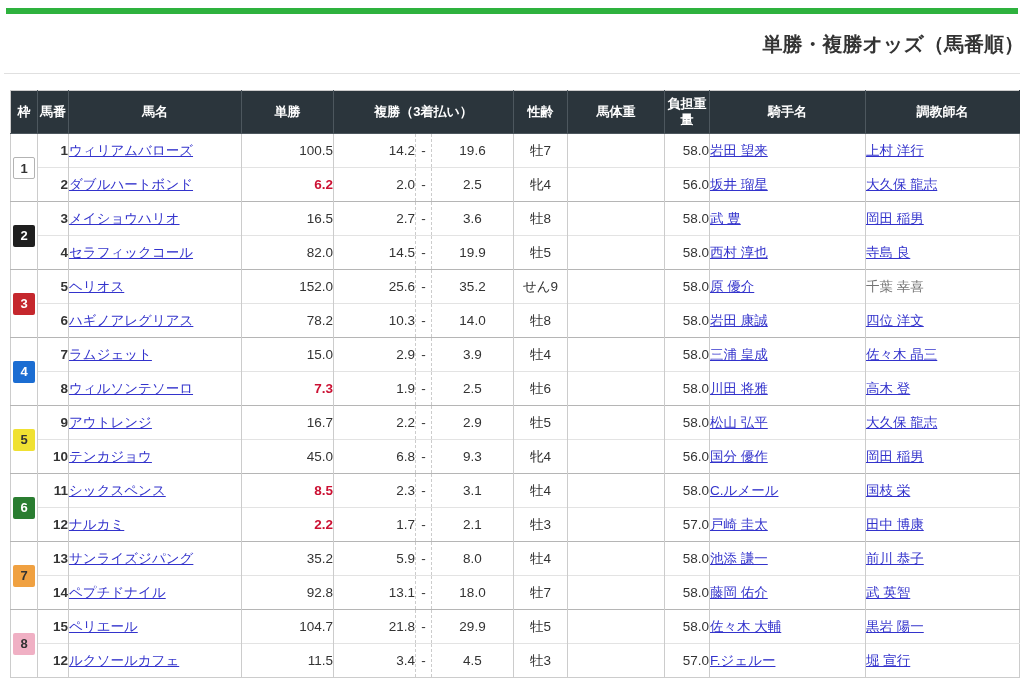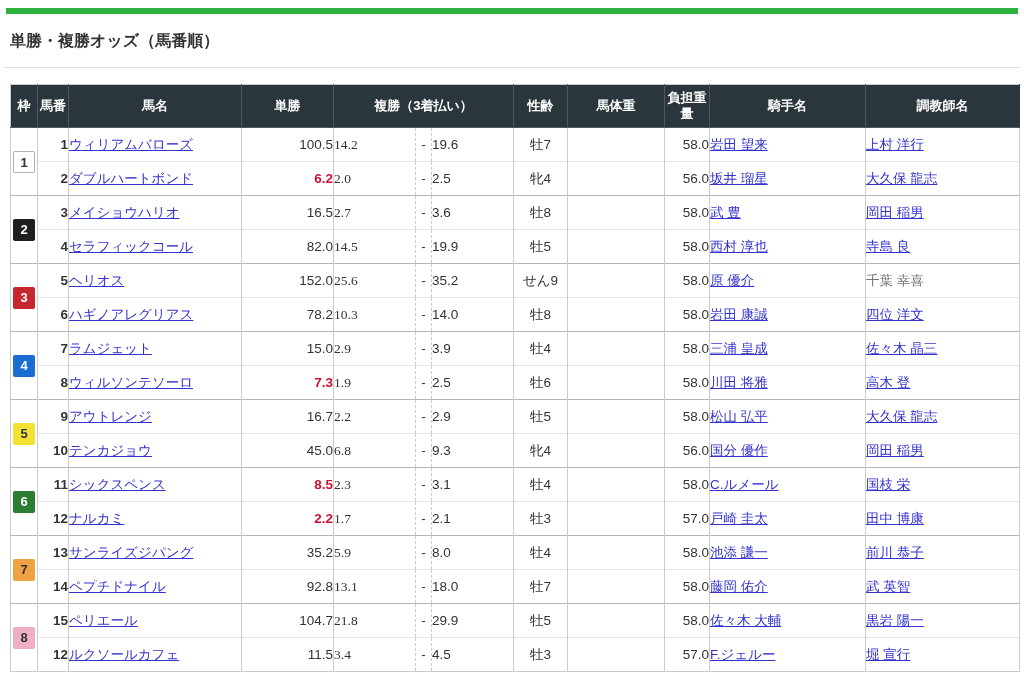--- a/index.html
+++ b/index.html
@@ -10,23 +10,24 @@
     font-family: "Liberation Sans", "DejaVu Sans", sans-serif;
     color: var(--text, #333);
   }
   .accent-bar {
     margin: 8px 6px 0 6px;
     height: 6px;
     background: var(--accent-green, #2eb23e);
   }
   .page-title {
     margin: 17px 0 0 10px;
-    font-size: 16px;
+    font-size: 20px;
     font-weight: bold;
     color: #333;
+    text-align: right;
   }
   .title-divider {
     border: none;
     border-top: 1px solid #e0e0e0;
     margin: 15px 4px 0 4px;
   }
   table.odds-table {
     border-collapse: collapse;
     table-layout: fixed;
     width: 1009px;
@@ -59,25 +60,25 @@
   tr.group-second td { border-top: 1px solid #e3e3e3; }
   tbody tr:first-child td { border-top: none; }
 
   .cell-frame   { text-align: center; border-right: 1px solid #ccc; }
   .cell-num     { text-align: right; padding-right: 9px; font-weight: bold; font-size: 13px;
                   border-right: 1px solid #ccc; }
   .cell-name    { text-align: left; padding-left: 8px; border-right: 1px solid #ccc; }
   .cell-win     { text-align: right; padding-right: 9px; color: var(--odds-text, #444);
                   border-right: 1px solid #ccc; font-size: 14px; }
   .cell-win.hot { color: var(--hot-odds, #cc1133); font-weight: bold; }
-  .cell-pmin    { padding-right: 4px; color: var(--odds-text, #444);
-                  border-right: 1px dashed #ccc; font-size: 14px; font-family: Liberation Serif, serif; }
+  .cell-pmin    { text-align: right; padding-right: 4px; color: var(--odds-text, #444);
+                  border-right: 1px dashed #ccc; font-size: 14px; }
   .cell-pdash   { text-align: center; color: #888; font-size: 12px;
                   border-right: 1px dashed #ccc; }
-  .cell-pmax    { text-align: left; padding-right: 7px; color: var(--odds-text, #444);
+  .cell-pmax    { text-align: center; padding-right: 7px; color: var(--odds-text, #444);
                   border-right: 1px solid #ccc; font-size: 14px; }
   .cell-sex     { text-align: center; border-right: 1px solid #ccc; }
   .cell-weight  { text-align: center; border-right: 1px solid #ccc; }
   .cell-load    { text-align: right; padding-right: 10px; color: var(--odds-text, #444);
                   border-right: 1px solid #ccc; }
   .cell-jockey  { text-align: left; padding-left: 7px; border-right: 1px solid #ccc; }
   .cell-trainer { text-align: left; padding-left: 7px; }
 
   a.data-link {
     color: var(--link, #3333cc);

